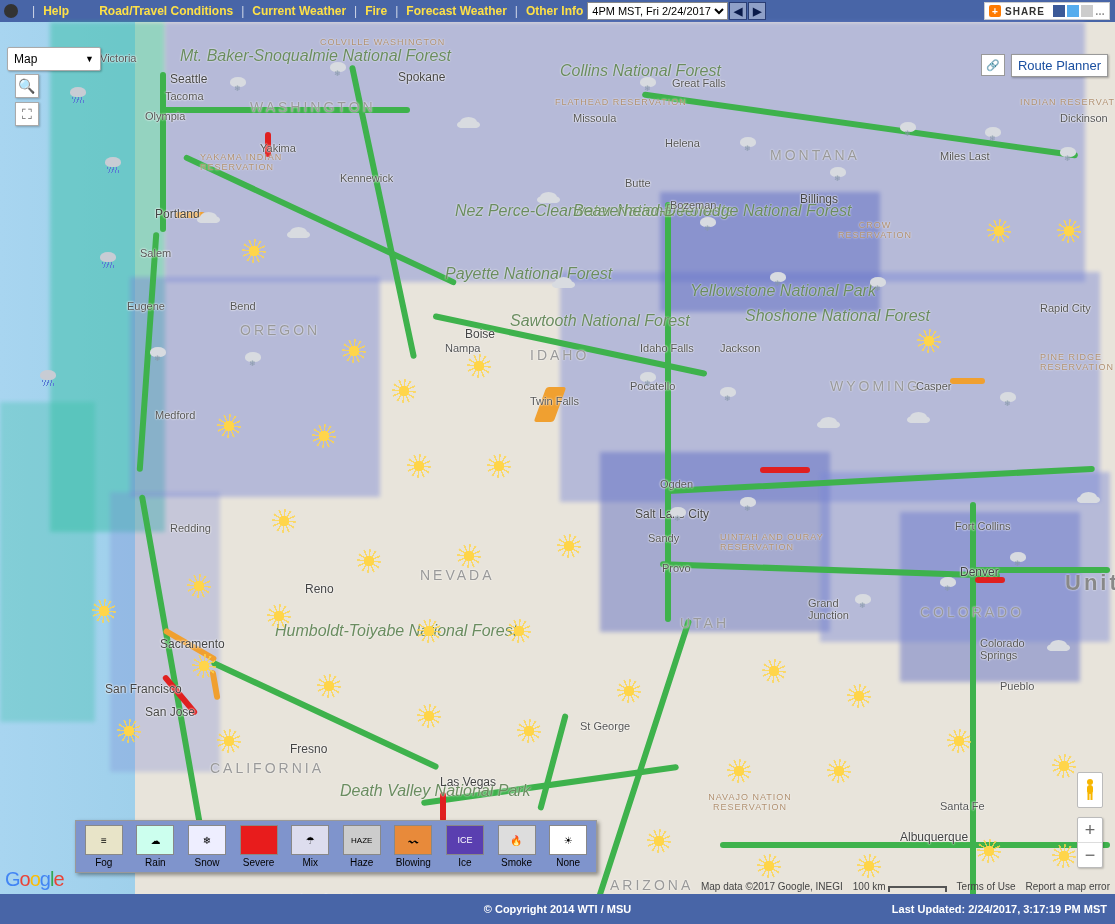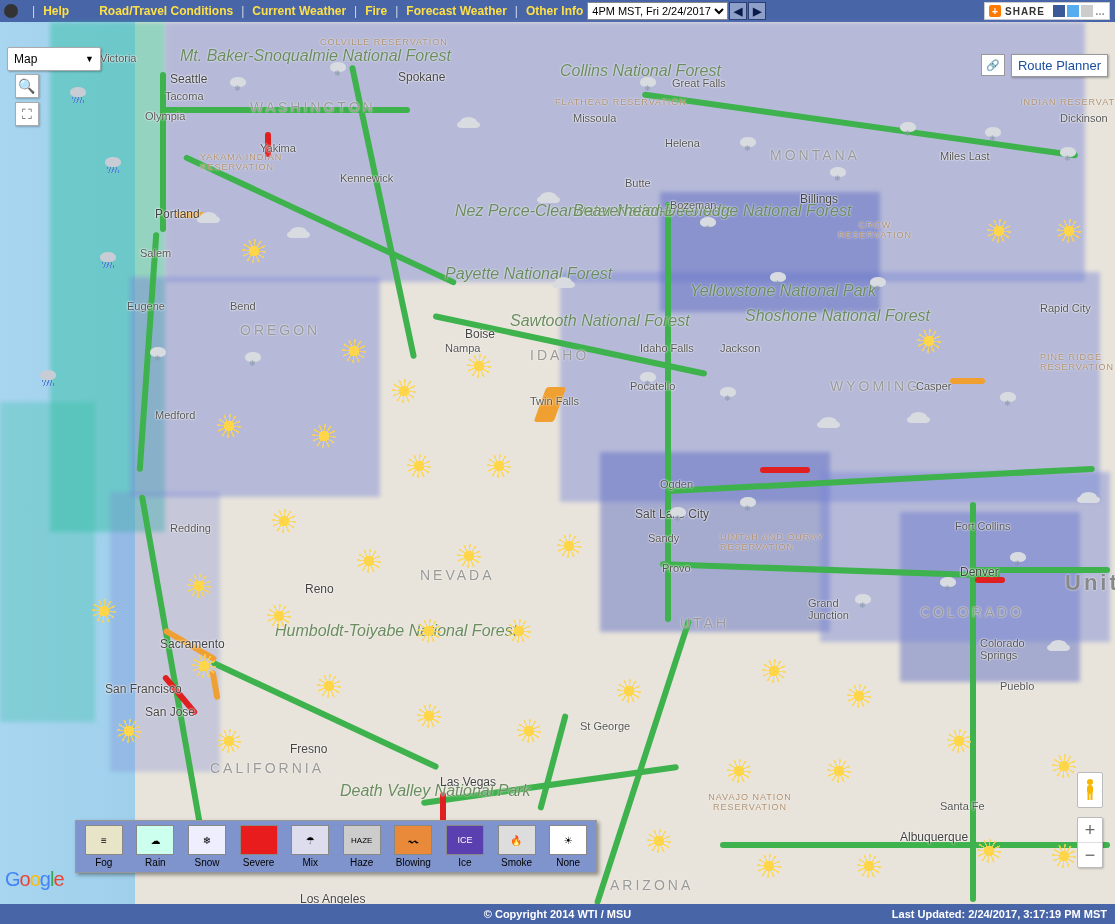--- a/index.html
+++ b/index.html
@@ -31,21 +31,21 @@
 #google-logo{position:absolute;left:5px;bottom:17px;font-family:Arial;font-size:20px;letter-spacing:-1px}
 #google-logo span:nth-child(1){color:#4285F4}#google-logo span:nth-child(2){color:#EA4335}#google-logo span:nth-child(3){color:#FBBC05}#google-logo span:nth-child(4){color:#4285F4}#google-logo span:nth-child(5){color:#34A853}#google-logo span:nth-child(6){color:#EA4335}
 #attribution{position:absolute;right:5px;bottom:16px;font-size:10px;color:#444;display:flex;align-items:center;gap:10px}
 #attribution a{color:#444;text-decoration:none;cursor:pointer}
 .scalebar{display:flex;align-items:flex-end;gap:2px}
 .scaleline{width:55px;height:0;border-top:2px solid #555;border-left:2px solid #555;border-right:2px solid #555;height:4px}
 #pegman{position:absolute;right:12px;bottom:100px;width:24px;height:34px;background:#fff;border:1px solid #bbb;display:flex;align-items:center;justify-content:center;cursor:pointer;border-radius:2px}
 #zoomctrl{position:absolute;right:12px;bottom:40px;width:24px;background:#fff;border:1px solid #bbb;border-radius:2px;box-shadow:1px 1px 2px rgba(0,0,0,.2)}
 #zoomctrl div{height:24px;display:flex;align-items:center;justify-content:center;font-size:18px;color:#666;cursor:pointer}
 #zoomctrl div:first-child{border-bottom:1px solid #ddd}
-#footer{position:absolute;bottom:0;left:0;width:1115px;height:20px;background:#4865a7;color:#fff;font-size:11px;display:flex;align-items:center;justify-content:space-between;padding:0 8px;box-sizing:border-box;font-weight:bold}
+#footer{position:absolute;bottom:0;left:0;width:1115px;height:30px;background:#4865a7;color:#fff;font-size:11px;display:flex;align-items:center;justify-content:space-between;padding:0 8px;box-sizing:border-box;font-weight:bold}
 .road{position:absolute;background:#3eb24c;border-radius:3px}
 .road.orange{background:#f0a030}
 .road.red{background:#e02020}
 .city{position:absolute;font-size:11px;color:#555;white-space:nowrap;text-shadow:0 0 2px #fff,0 0 2px #fff}
 .city.big{font-size:12px;color:#444}
 .state{position:absolute;font-size:14px;color:#999;letter-spacing:3px;white-space:nowrap;text-shadow:0 0 2px #fff}
 .forest{position:absolute;font-size:16px;color:#6a8c5f;font-style:italic;white-space:nowrap;text-align:center;text-shadow:0 0 2px #fff}
 .reserv{position:absolute;font-size:9px;color:#b09070;letter-spacing:1px;white-space:nowrap;text-shadow:0 0 2px #fff}
 .wi{position:absolute;width:18px;height:18px}
 .wi.sun{background:radial-gradient(circle,#ffd54a 40%,transparent 42%);}
@@ -145,21 +145,21 @@
   <div class="forest" style="left:560px;top:40px">Collins National Forest</div>
   <div class="forest" style="left:455px;top:180px;width:110px">Nez Perce-Clearwater National Forests</div>
   <div class="forest" style="left:573px;top:180px;width:130px">Beaverhead-Deerlodge National Forest</div>
   <div class="forest" style="left:445px;top:243px;width:90px">Payette National Forest</div>
   <div class="forest" style="left:510px;top:290px;width:90px">Sawtooth National Forest</div>
   <div class="forest" style="left:690px;top:260px;width:90px">Yellowstone National Park</div>
   <div class="forest" style="left:745px;top:285px;width:90px">Shoshone National Forest</div>
   <div class="forest" style="left:275px;top:600px;width:120px">Humboldt-Toiyabe National Forest</div>
   <div class="forest" style="left:340px;top:760px;width:120px">Death Valley National Park</div>
 
-  <div class="reserv" style="left:320px;top:15px">COLVILLE RESERVATION</div>
+  <div class="reserv" style="left:320px;top:15px">COLVILLE WASHINGTON</div>
   <div class="reserv" style="left:200px;top:130px;width:110px;white-space:normal">YAKAMA INDIAN RESERVATION</div>
   <div class="reserv" style="left:555px;top:75px">FLATHEAD RESERVATION</div>
   <div class="reserv" style="left:1020px;top:75px">INDIAN RESERVATION</div>
   <div class="reserv" style="left:835px;top:198px;width:80px;white-space:normal;text-align:center">CROW RESERVATION</div>
   <div class="reserv" style="left:1040px;top:330px;width:80px;white-space:normal">PINE RIDGE RESERVATION</div>
   <div class="reserv" style="left:720px;top:510px;width:110px;white-space:normal;">UINTAH AND OURAY RESERVATION</div>
   <div class="reserv" style="left:690px;top:770px;width:120px;white-space:normal;text-align:center">NAVAJO NATION RESERVATION</div>
 
   <div class="city" style="left:100px;top:30px">Victoria</div>
   <div class="city big" style="left:170px;top:50px">Seattle</div>
@@ -346,20 +346,29 @@
         <rect x="4" y="7" width="6" height="9" rx="3" fill="#f7b600"></rect>
         <rect x="4.5" y="15" width="2" height="7" fill="#f7b600"></rect>
         <rect x="7.5" y="15" width="2" height="7" fill="#f7b600"></rect>
       </svg>
     </div>
   <div id="zoomctrl">
     <div>+</div>
     <div>−</div>
   </div>
 
+  <div id="attribution">
+    <span>Map data ©2017 Google, INEGI</span>
+    <span class="scalebar">
+        <span>100 km</span>
+        <span class="scaleline"></span>
+      </span>
+    <a>Terms of Use</a>
+    <a>Report a map error</a>
+  </div>
 </div>
 
 <div id="footer">
   <span style="flex:1"></span>
   <span>© Copyright 2014 WTI / MSU</span>
   <span style="flex:1"></span>
   <span style="position:absolute;right:8px">Last Updated: 2/24/2017, 3:17:19 PM MST</span>
 </div>
 
 </body></html>

